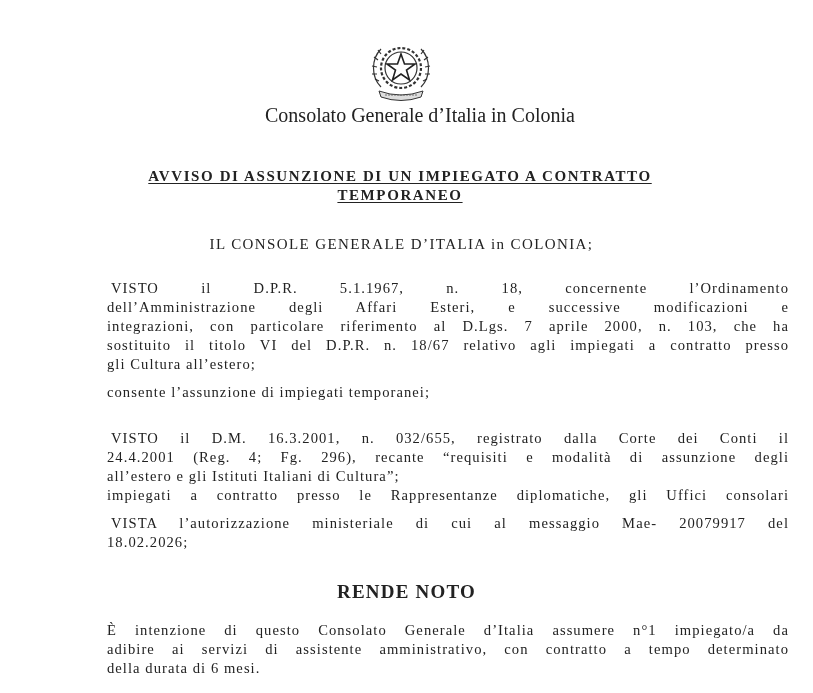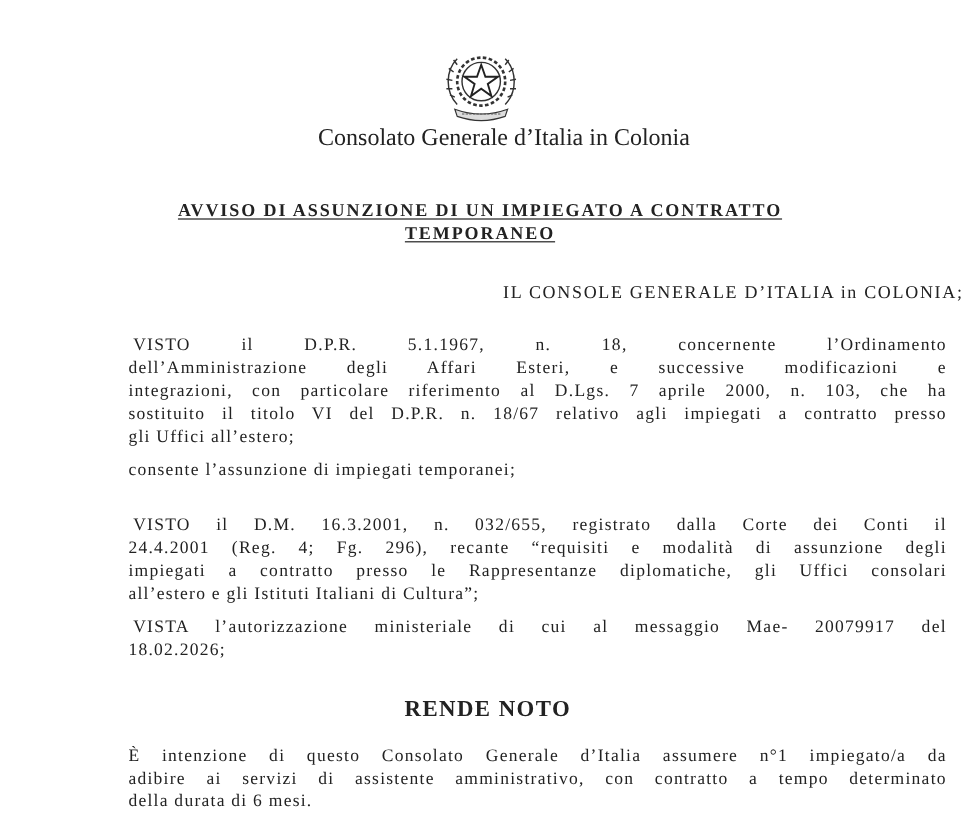--- a/index.html
+++ b/index.html
@@ -53,21 +53,21 @@
     }
     .title span {
       text-decoration: underline;
       text-underline-offset: 2px;
     }
     .console-line {
       position: absolute;
       left: 0;
       top: 236px;
       width: 803px;
-      text-align: right;
+      text-align: center;
       font-size: 15px;
       letter-spacing: 1.4px;
       color: #222;
       font-family: Liberation Serif, serif;
     }
     .para {
       position: absolute;
       left: 59px;
       width: 682px;
       font-size: 14.6px;
@@ -134,32 +134,32 @@
     <span>TEMPORANEO</span>
   </div>
 
   <div class="console-line">IL CONSOLE GENERALE D’ITALIA in COLONIA;</div>
 
   <div class="para" style="top: 279px;">
     <span class="line indent">VISTO il D.P.R. 5.1.1967, n. 18, concernente l’Ordinamento</span>
     <span class="line">dell’Amministrazione degli Affari Esteri, e successive modificazioni e</span>
     <span class="line">integrazioni, con particolare riferimento al D.Lgs. 7 aprile 2000, n. 103, che ha</span>
     <span class="line">sostituito il titolo VI del D.P.R. n. 18/67 relativo agli impiegati a contratto presso</span>
-    <span class="line last">gli Uffici all’estero;</span>
+    <span class="line last">gli Cultura all’estero;</span>
   </div>
 
   <div class="para" style="top: 383px;">
     <span class="line last">consente l’assunzione di impiegati temporanei;</span>
   </div>
 
   <div class="para" style="top: 429px;">
     <span class="line indent">VISTO il D.M. 16.3.2001, n. 032/655, registrato dalla Corte dei Conti il</span>
     <span class="line">24.4.2001 (Reg. 4; Fg. 296), recante “requisiti e modalità di assunzione degli</span>
+    <span class="line last">all’estero e gli Istituti Italiani di Cultura”;</span>
     <span class="line">impiegati a contratto presso le Rappresentanze diplomatiche, gli Uffici consolari</span>
-    <span class="line last">all’estero e gli Istituti Italiani di Cultura”;</span>
   </div>
 
   <div class="para" style="top: 514px;">
     <span class="line indent">VISTA l’autorizzazione ministeriale di cui al messaggio Mae- 20079917 del</span>
     <span class="line last">18.02.2026;</span>
   </div>
 
   <div class="rende">RENDE NOTO</div>
 
   <div class="para" style="top: 621px;">

